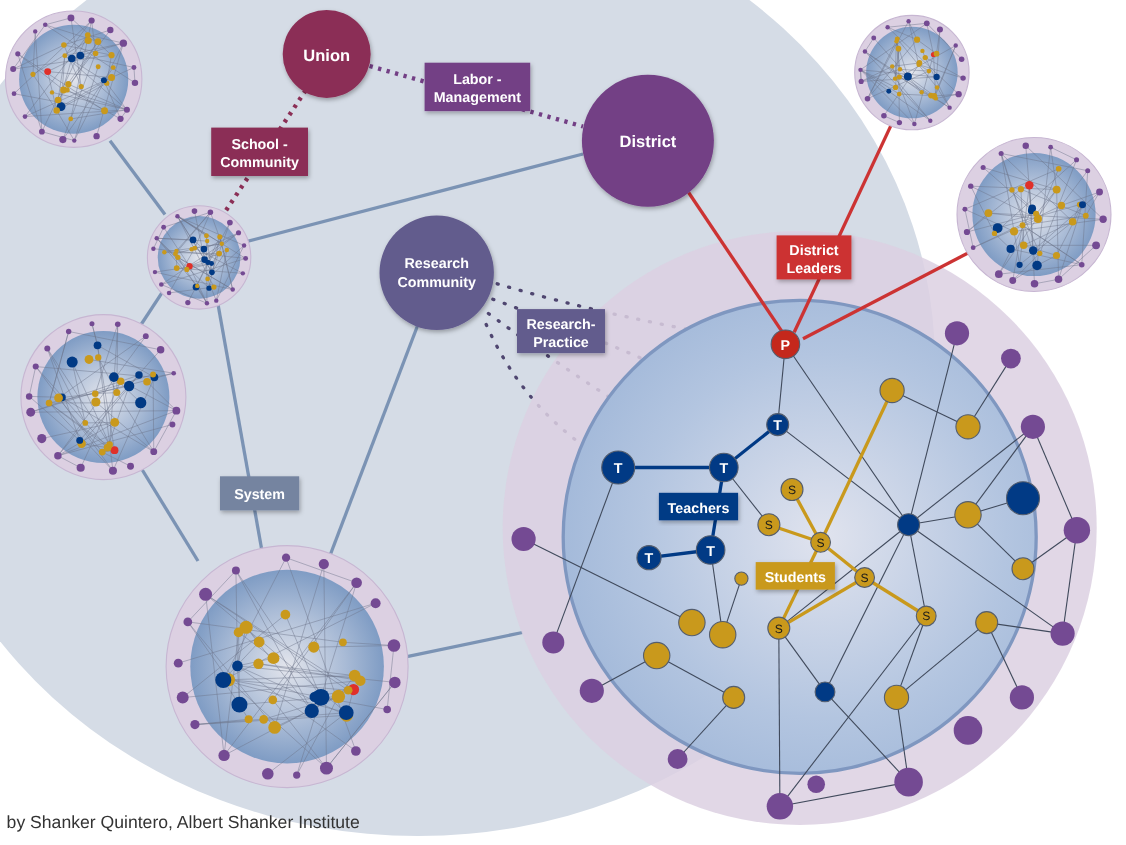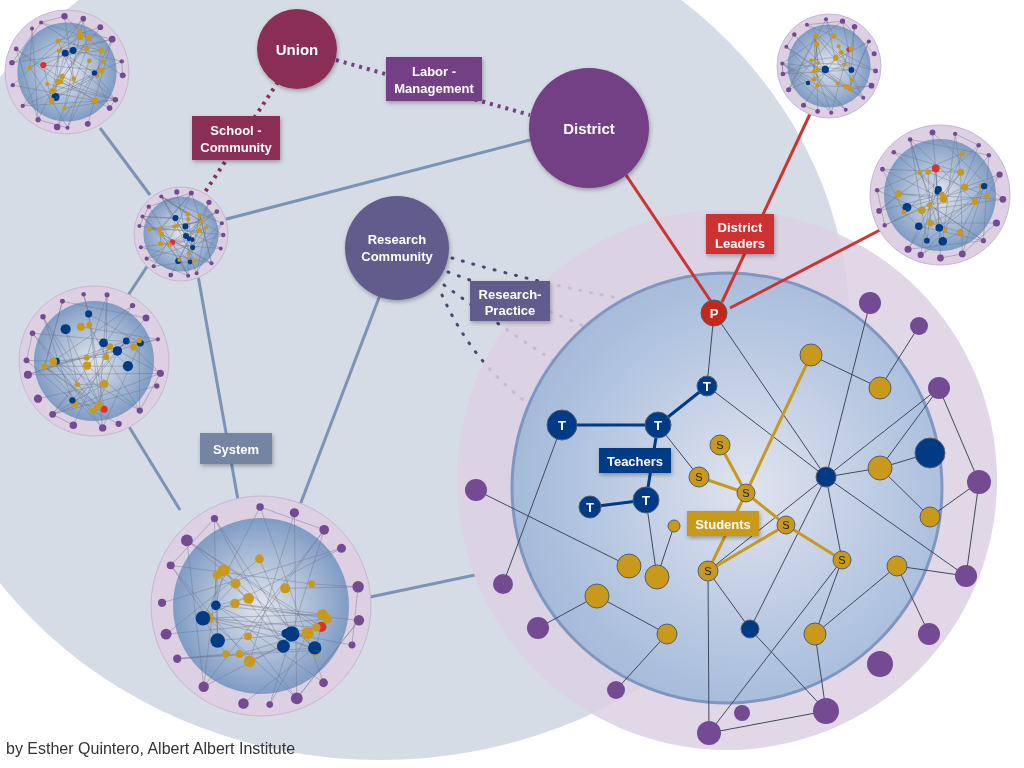--- a/index.html
+++ b/index.html
@@ -899,13 +899,13 @@
   <g filter="url(#shadow)">
     <rect x="599" y="448" width="72" height="25" fill="#013a85"></rect>
     <text class="lbl" x="635" y="466" text-anchor="middle" font-size="13">Teachers</text>
   </g>
   <g filter="url(#shadow)">
     <rect x="687" y="511" width="72" height="25" fill="#c9991c"></rect>
     <text class="lbl" x="723" y="529" text-anchor="middle" font-size="13">Students</text>
   </g>
 </svg>
 
-<div class="credit">by Esther Quintero, Albert Albert Institute</div>
+<div class="credit">by Shanker Quintero, Albert Shanker Institute</div>
 
 </body></html>

